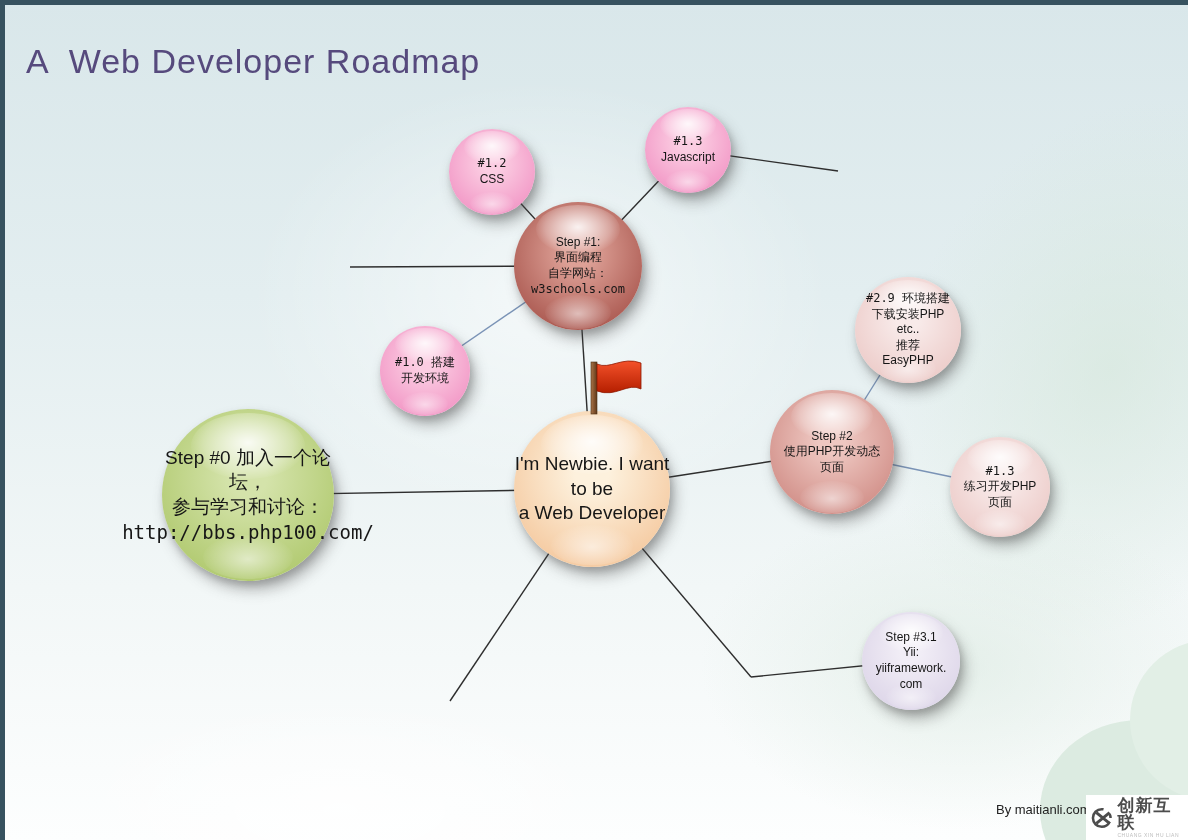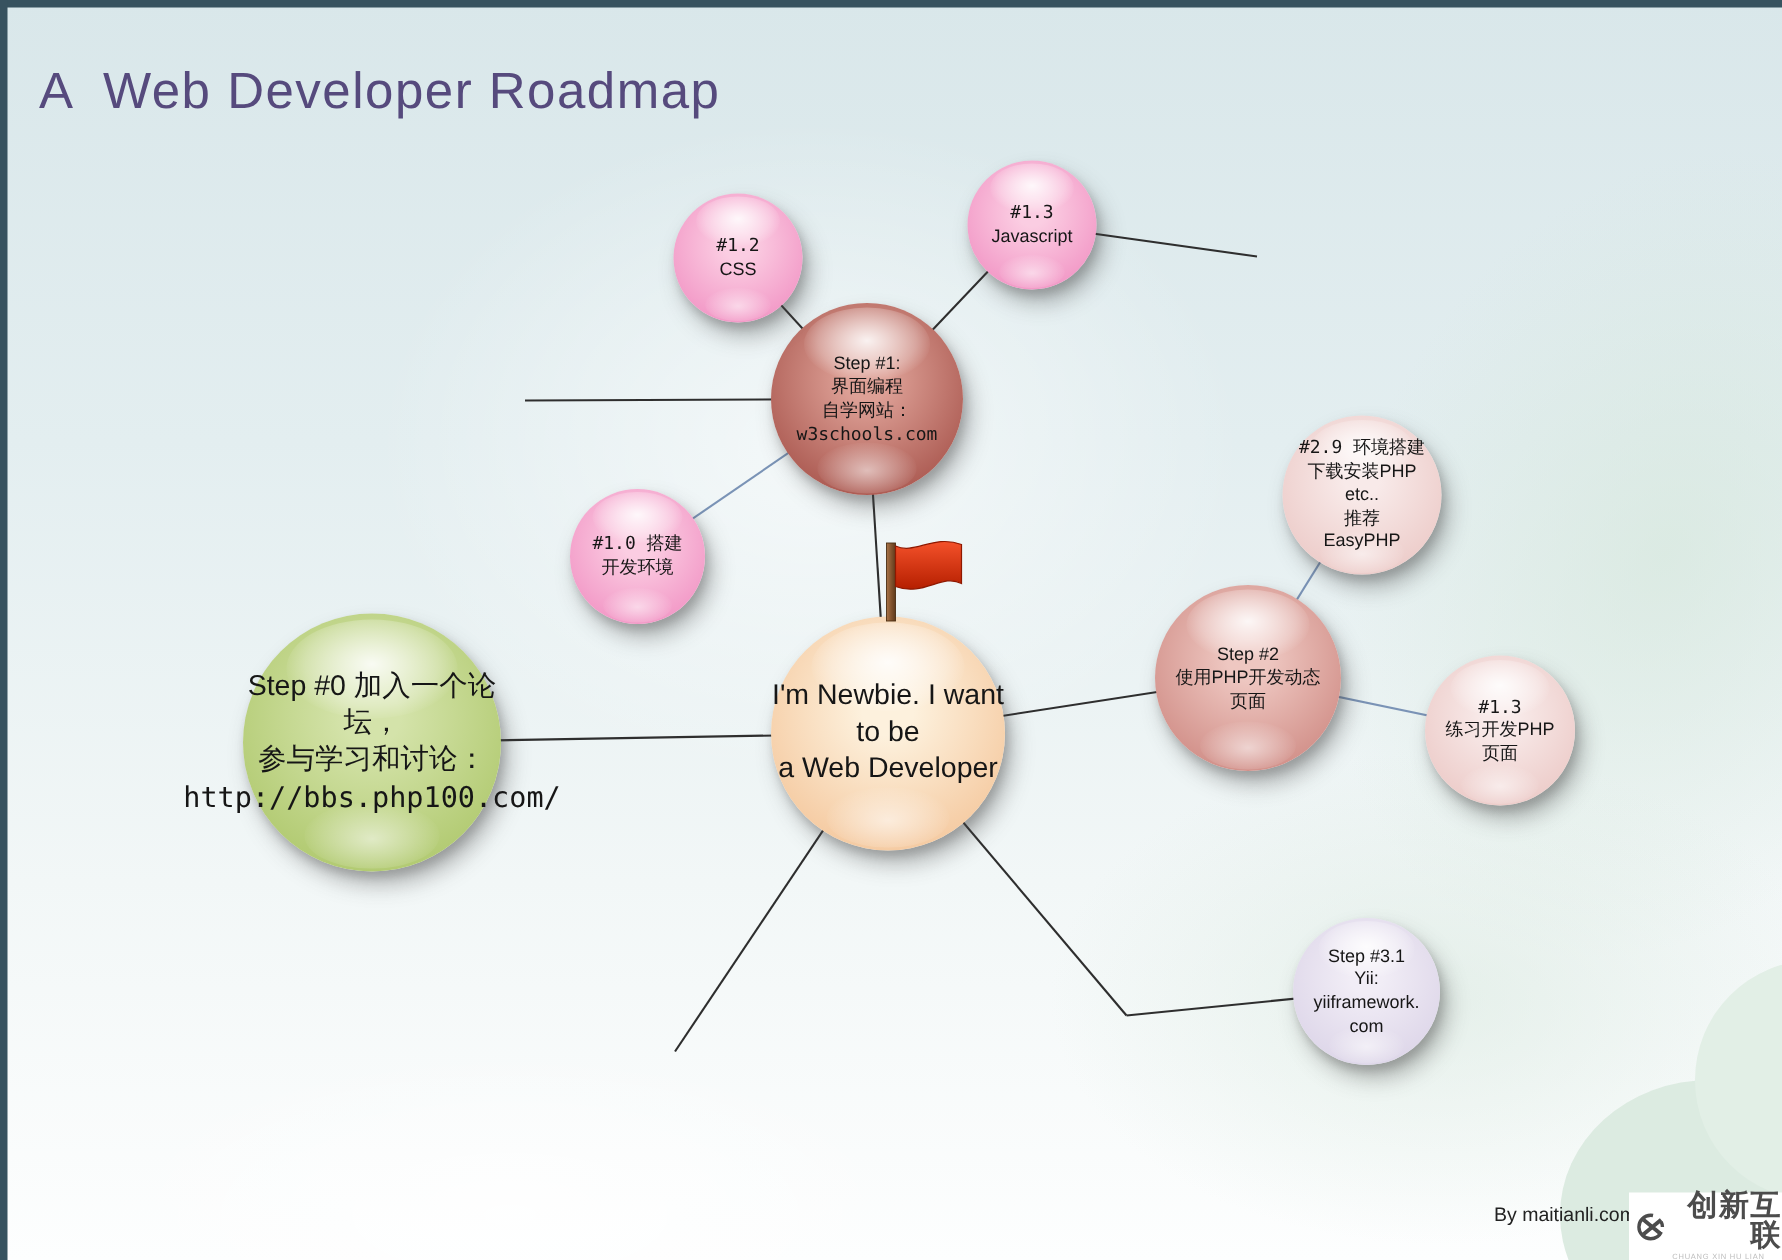--- a/index.html
+++ b/index.html
@@ -52,21 +52,21 @@
 
   #credit{
     position:absolute;left:996px;top:802px;z-index:5;
     font-size:13px;color:#222222;
   }
   #logo-box{
     position:absolute;right:0;bottom:0;width:102px;height:45px;background:#ffffff;z-index:5;
     display:flex;align-items:center;gap:4px;padding-left:4px;box-sizing:border-box;
   }
   #logo-text-col{display:flex;flex-direction:column;line-height:1;}
-  #logo-name{font-size:20px;font-weight:bold;color:#4c4c4c;letter-spacing:1px;text-align:right;}
+  #logo-name{font-size:17px;font-weight:bold;color:#4c4c4c;letter-spacing:1px;}
   #logo-sub{font-size:5px;color:#bdbdbd;letter-spacing:0.5px;margin-top:2px;}
 </style>
 </head>
 <body>
 
 <div id="page">
 
   <div class="cloud cloud-a"></div>
   <div class="cloud cloud-b"></div>
   <div class="cloud cloud-c"></div>

